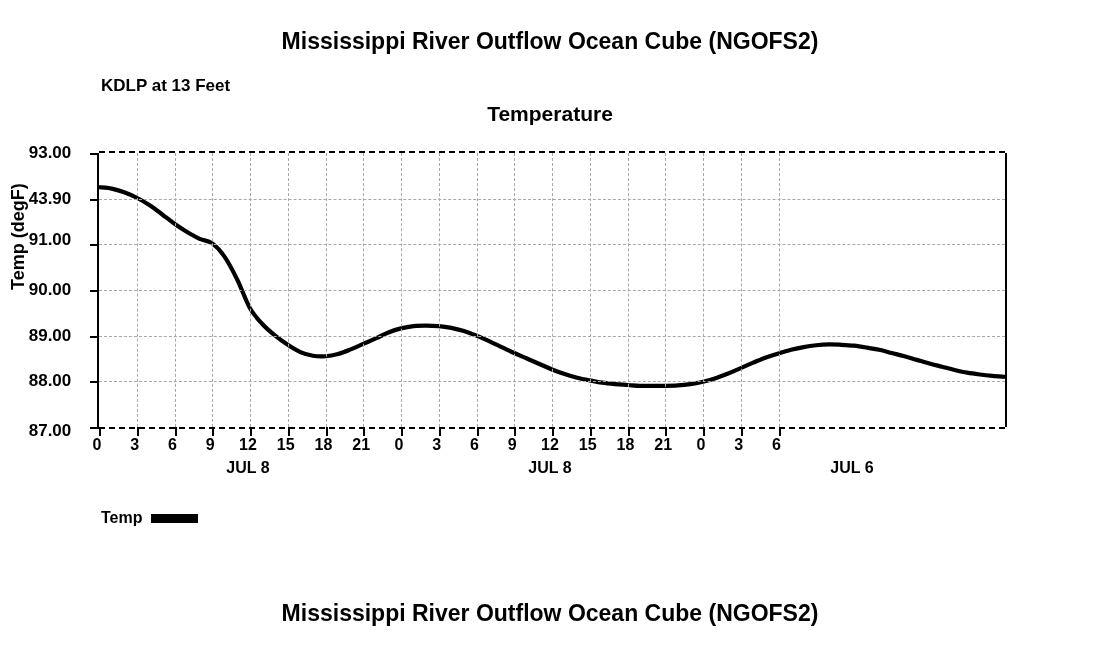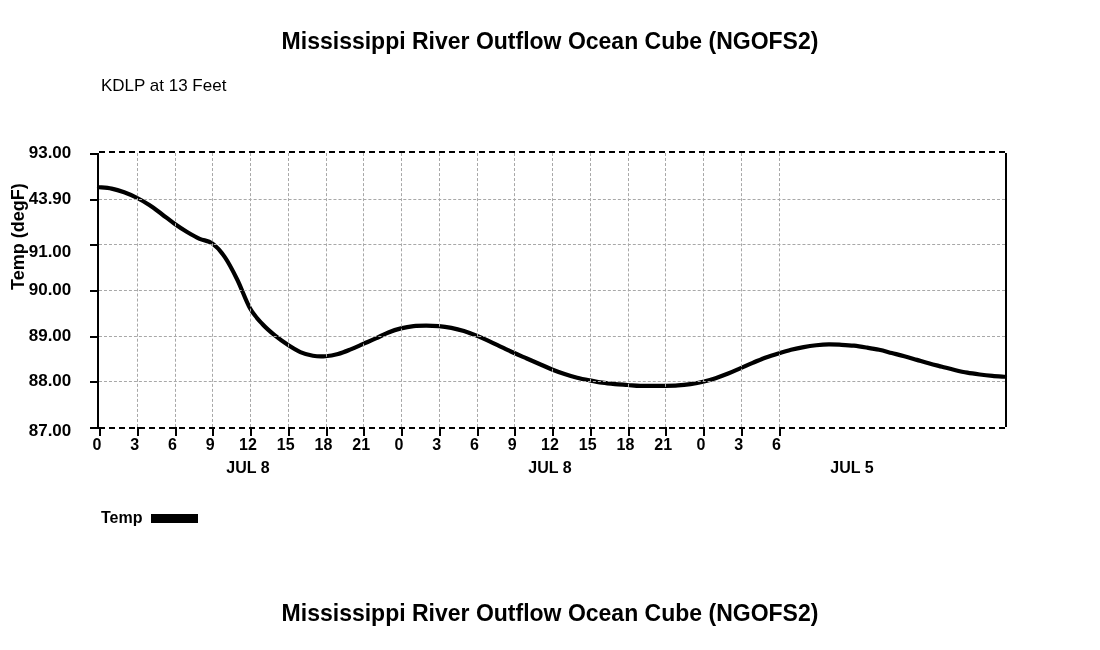--- a/index.html
+++ b/index.html
@@ -38,21 +38,21 @@
     width: 1100px;
     text-align: center;
     font-size: 23px;
     font-weight: bold;
   }
   .station-line1 {
     position: absolute;
     left: 101px;
     top: 76px;
     font-size: 17px;
-    font-weight: normal;
+    font-weight: bold;
   }
   .station-line2 {
     position: absolute;
     left: 101px;
     top: 104px;
     font-size: 17px;
     font-weight: bold;
   }
   .panel-title {
     position: absolute;
@@ -194,20 +194,21 @@
   }
 </style>
 </head>
 <body>
 
 <div class="page">
 
   <div class="main-title">Mississippi River Outflow Ocean Cube (NGOFS2)</div>
 
   <div class="station-line1">KDLP at 13 Feet</div>
+  <div class="panel-title">Temperature</div>
 
   <div class="y-axis-title">Temp (degF)</div>
 
   <div class="plot-area" id="plot-area">
     <div class="plot-border-top"></div>
     <div class="plot-border-bottom"></div>
     <svg class="series-layer" id="series-layer" width="906" height="274" viewBox="0 0 906 274">
         <path d="M 0.00 34.25 C 2.10 34.48, 8.39 34.78, 12.58 35.62 C 16.78 36.46, 20.97 37.75, 25.17 39.27 C 29.36 40.80, 33.56 42.62, 37.75 44.75 C 41.94 46.88, 46.14 49.32, 50.33 52.06 C 54.53 54.80, 58.72 58.07, 62.92 61.19 C 67.11 64.31, 71.31 67.81, 75.50 70.78 C 79.69 73.75, 83.89 76.49, 88.08 79.00 C 92.28 81.52, 96.47 83.95, 100.67 85.85 C 104.86 87.76, 109.06 87.38, 113.25 90.42 C 117.44 93.46, 121.64 98.03, 125.83 104.12 C 130.03 110.21, 134.22 118.43, 138.42 126.95 C 142.61 135.48, 146.81 147.88, 151.00 155.27 C 155.19 162.65, 159.39 166.68, 163.58 171.25 C 167.78 175.82, 171.97 179.24, 176.17 182.67 C 180.36 186.09, 184.56 189.06, 188.75 191.80 C 192.94 194.54, 197.14 197.28, 201.33 199.11 C 205.53 200.93, 209.72 202.07, 213.92 202.76 C 218.11 203.44, 222.31 203.52, 226.50 203.22 C 230.69 202.91, 234.89 202.08, 239.08 200.93 C 243.28 199.79, 247.47 198.04, 251.67 196.37 C 255.86 194.69, 260.06 192.71, 264.25 190.89 C 268.44 189.06, 272.64 187.31, 276.83 185.41 C 281.03 183.50, 285.22 181.14, 289.42 179.47 C 293.61 177.80, 297.81 176.43, 302.00 175.36 C 306.19 174.29, 310.39 173.53, 314.58 173.08 C 318.78 172.62, 322.97 172.62, 327.17 172.62 C 331.36 172.62, 335.56 172.70, 339.75 173.08 C 343.94 173.46, 348.14 174.07, 352.33 174.90 C 356.53 175.74, 360.72 176.81, 364.92 178.10 C 369.11 179.39, 373.31 180.99, 377.50 182.67 C 381.69 184.34, 385.89 186.24, 390.08 188.15 C 394.28 190.05, 398.47 192.10, 402.67 194.08 C 406.86 196.06, 411.06 198.12, 415.25 200.02 C 419.44 201.92, 423.64 203.67, 427.83 205.50 C 432.03 207.33, 436.22 209.15, 440.42 210.98 C 444.61 212.81, 448.81 214.79, 453.00 216.46 C 457.19 218.13, 461.39 219.66, 465.58 221.03 C 469.78 222.40, 473.97 223.61, 478.17 224.68 C 482.36 225.75, 486.56 226.58, 490.75 227.42 C 494.94 228.26, 499.14 229.09, 503.33 229.70 C 507.53 230.31, 511.72 230.69, 515.92 231.07 C 520.11 231.45, 524.31 231.68, 528.50 231.99 C 532.69 232.29, 536.89 232.75, 541.08 232.90 C 545.28 233.05, 549.47 232.90, 553.67 232.90 C 557.86 232.90, 562.06 232.98, 566.25 232.90 C 570.44 232.82, 574.64 232.75, 578.83 232.44 C 583.03 232.14, 587.22 231.68, 591.42 231.07 C 595.61 230.46, 599.81 229.78, 604.00 228.79 C 608.19 227.80, 612.39 226.51, 616.58 225.14 C 620.78 223.77, 624.97 222.24, 629.17 220.57 C 633.36 218.90, 637.56 216.92, 641.75 215.09 C 645.94 213.26, 650.14 211.36, 654.33 209.61 C 658.53 207.86, 662.72 206.11, 666.92 204.59 C 671.11 203.06, 675.31 201.77, 679.50 200.48 C 683.69 199.18, 687.89 197.89, 692.08 196.82 C 696.28 195.76, 700.47 194.84, 704.67 194.08 C 708.86 193.32, 713.06 192.71, 717.25 192.26 C 721.44 191.80, 725.64 191.42, 729.83 191.34 C 734.03 191.27, 738.22 191.57, 742.42 191.80 C 746.61 192.03, 750.81 192.26, 755.00 192.71 C 759.19 193.17, 763.39 193.86, 767.58 194.54 C 771.78 195.23, 775.97 195.91, 780.17 196.82 C 784.36 197.74, 788.56 198.95, 792.75 200.02 C 796.94 201.09, 801.14 202.08, 805.33 203.22 C 809.53 204.36, 813.72 205.65, 817.92 206.87 C 822.11 208.09, 826.31 209.38, 830.50 210.52 C 834.69 211.67, 838.89 212.65, 843.08 213.72 C 847.28 214.79, 851.47 215.93, 855.67 216.92 C 859.86 217.91, 864.06 218.90, 868.25 219.66 C 872.44 220.42, 876.64 220.95, 880.83 221.48 C 885.03 222.02, 889.22 222.47, 893.42 222.85 C 897.61 223.23, 903.90 223.61, 906.00 223.77" fill="none" stroke="#000000" stroke-width="4.2" stroke-linecap="round" stroke-linejoin="round"></path>
       </svg>
   <div class="ytick" style="top: 0px;"></div>
@@ -263,21 +264,21 @@
 
 
   <div class="legend">
     <span class="legend-label">Temp</span>
     <span class="legend-swatch"></span>
   </div>
 
   <div class="bottom-title">Mississippi River Outflow Ocean Cube (NGOFS2)</div>
 <div class="ylabel-val" style="top: 153px;">93.00</div>
     <div class="ylabel-val" style="top: 198.667px;">43.90</div>
-    <div class="ylabel-val" style="top: 252px;">91.00</div>
+    <div class="ylabel-val" style="top: 240px;">91.00</div>
     <div class="ylabel-val" style="top: 290px;">90.00</div>
     <div class="ylabel-val" style="top: 335.667px;">89.00</div>
     <div class="ylabel-val" style="top: 381.333px;">88.00</div>
     <div class="ylabel-val" style="top: 431px;">87.00</div>
     <div class="xlabel-val" style="left: 97px;">0</div>
     <div class="xlabel-val" style="left: 134.75px;">3</div>
     <div class="xlabel-val" style="left: 172.5px;">6</div>
     <div class="xlabel-val" style="left: 210.25px;">9</div>
     <div class="xlabel-val" style="left: 248px;">12</div>
     <div class="xlabel-val" style="left: 285.75px;">15</div>
@@ -289,14 +290,14 @@
     <div class="xlabel-val" style="left: 512.25px;">9</div>
     <div class="xlabel-val" style="left: 550px;">12</div>
     <div class="xlabel-val" style="left: 587.75px;">15</div>
     <div class="xlabel-val" style="left: 625.5px;">18</div>
     <div class="xlabel-val" style="left: 663.25px;">21</div>
     <div class="xlabel-val" style="left: 701px;">0</div>
     <div class="xlabel-val" style="left: 738.75px;">3</div>
     <div class="xlabel-val" style="left: 776.5px;">6</div>
     <div class="xday-label" style="left: 248px;">JUL 8</div>
     <div class="xday-label" style="left: 550px;">JUL 8</div>
-    <div class="xday-label" style="left: 852px;">JUL 5</div>
+    <div class="xday-label" style="left: 852px;">JUL 6</div>
   </div>
 
 </body></html>

